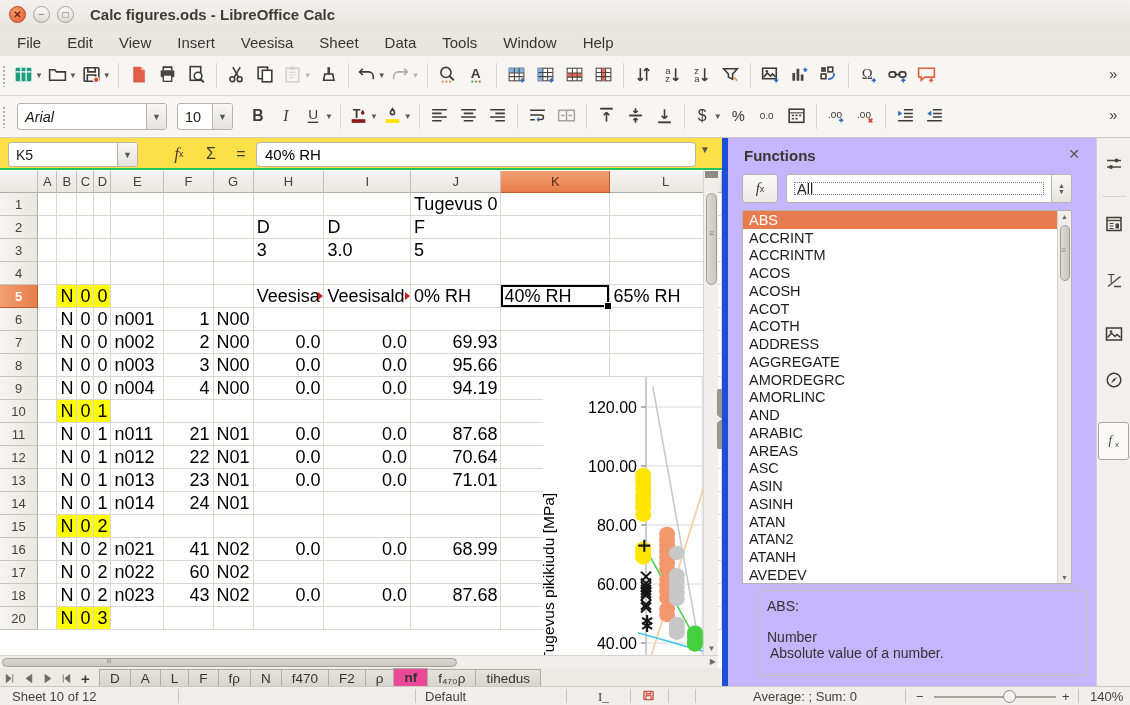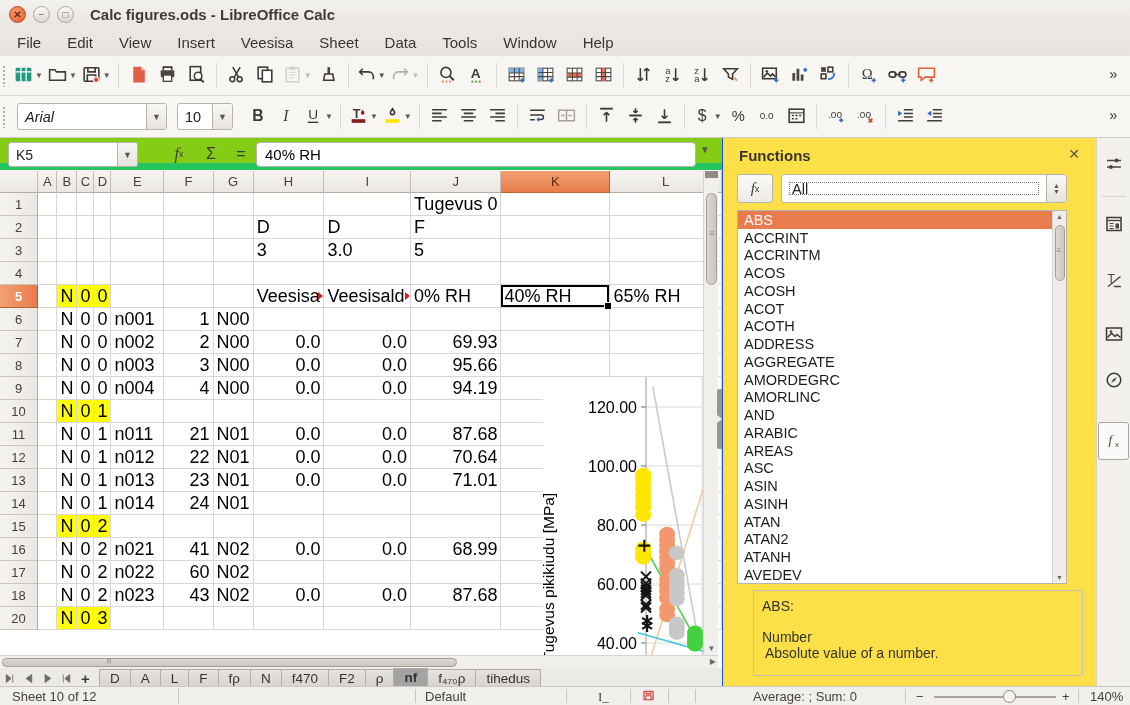--- a/index.html
+++ b/index.html
@@ -23,21 +23,21 @@
 .tb-btn.disabled{opacity:.38}
 .tb-sep{width:1px;height:25px;background:#d9d5cf;margin:0 5px;flex:0 0 auto}
 .dd{font-size:8px;color:#5c5850;margin-left:1px}
 .push{margin-left:auto}
 .combo{height:27px;background:#fff;border:1px solid #b8b3ab;border-radius:3px;display:flex;align-items:center;font-size:14.5px;color:#222;flex:0 0 auto}
 .combo .val{padding:0 7px;flex:1;white-space:nowrap;overflow:hidden}
 .combo .arrowbox{border-left:1px solid #b8b3ab;width:20px;align-self:stretch;display:flex;align-items:center;justify-content:center;color:#5c5850;font-size:9px;background:linear-gradient(#f8f7f5,#e6e3dd);border-radius:0 2px 2px 0}
 #font-name-combo{width:150px;margin-left:6px;font-style:italic}
 #font-size-combo{width:56px;margin-left:10px;margin-right:10px}
 
-#formulabar{position:absolute;left:0;top:138px;width:986px;height:32px;background:#84cc16;border-bottom:7px solid #22c55e;display:block}
+#formulabar{position:absolute;left:0;top:138px;width:986px;height:32px;background:#fde047;border-bottom:2px solid #22c55e;display:block}
 .namebox{position:absolute;left:8px;top:4px;width:130px;height:25px}
 .fmlicon{position:absolute;top:3px;height:26px;width:26px;display:flex;align-items:center;justify-content:center;font-size:16px;color:#3e3a35}
 .fml-input{position:absolute;left:256px;top:4px;width:440px;height:25px;border:1px solid #b8b3ab;border-radius:4px;background:#fff;padding:0 8px;font-size:15px;color:#000;display:flex;align-items:center}
 .fml-dd{position:absolute;left:700px;top:6px;font-size:10px;color:#5c5850}
 
 #grid{position:absolute;left:0;top:170px;width:722px;height:485px;background:#fff;overflow:hidden}
 #grid table{border-collapse:separate;border-spacing:0;table-layout:fixed;position:absolute;left:0;top:1px}
 #grid th,#grid td{white-space:nowrap;font-weight:normal}
 #grid thead th{height:22px;background:linear-gradient(#f6f4f1,#eae7e2);border-right:1px solid #c3bfb8;border-bottom:1px solid #b2aea6;font-size:13px;color:#454139;text-align:center}
 #grid thead th.selcol{background:linear-gradient(#f2a073,#e87c49);border-color:#c05f2e;color:#572b15}
@@ -62,29 +62,29 @@
 #sbhandle::after{content:"";position:absolute;left:0px;top:26px;border-left:5px solid #f1efeb;border-top:4px solid transparent;border-bottom:4px solid transparent}
 #hscroll{position:absolute;left:0;top:655px;width:718px;height:13px;background:#f1efeb;border-top:1px solid #d8d4cd}
 #hscroll .thumb{position:absolute;left:2px;top:2px;width:455px;height:9px;background:linear-gradient(#dcd8d2,#cbc7c0);border:1px solid #a39e96;border-radius:5px}
 #hscroll .thumb::after{content:"≡";position:absolute;left:103px;top:-3px;font-size:9px;color:#8f8a82;transform:rotate(90deg)}
 #hscroll .arr{position:absolute;right:2px;top:1px;font-size:8px;color:#6e6a62}
 
 #tabbar{position:absolute;left:0;top:668px;width:722px;height:18px;background:#eceae5;display:flex;align-items:flex-end}
 .tabnav{width:19px;height:16px;display:flex;align-items:center;justify-content:center;color:#6e6a62}
 .plusbtn{width:19px;height:16px;display:flex;align-items:center;justify-content:center;font-weight:bold;font-size:15px;color:#3c3936;margin-right:4px}
 .sheet-tab{height:17px;padding:0 10px;font-size:13.5px;background:linear-gradient(#e6e3de,#d8d4ce);border:1px solid #b2ada5;border-bottom:none;margin-right:-1px;display:flex;align-items:center;color:#36332e}
-.sheet-tab.active{background:#a3a3a3;font-weight:bold;height:18px;position:relative;z-index:2}
+.sheet-tab.active{background:#ec4899;font-weight:bold;height:18px;position:relative;z-index:2}
 
 #statusbar{position:absolute;left:0;top:686px;width:1130px;height:19px;background:#f1efeb;border-top:1px solid #cdc9c2;font-size:13px;color:#45423c}
 #statusbar .sb{position:absolute;top:2px}
 #statusbar .sbdiv{position:absolute;top:2px;width:1px;height:14px;background:#c9c5be}
 .zoomtrack{position:absolute;left:934px;top:9px;width:122px;height:2px;background:#a9a49c}
 .zoomknob{position:absolute;left:1003px;top:3px;width:13px;height:13px;border-radius:50%;background:#f6f4f1;border:1px solid #8f8a82}
 
-#sidebar{position:absolute;left:722px;top:138px;width:374px;height:548px;background:#fde047;border-left:1px solid #1d4ed8}
+#sidebar{position:absolute;left:722px;top:138px;width:374px;height:548px;background:#c4b5fd;border-left:6px solid #1d4ed8}
 .sb-header{position:absolute;left:16px;top:9px;font-weight:bold;font-size:15px;color:#3a3632}
 .sb-close{position:absolute;right:16px;top:8px;font-size:14px;color:#5c5850}
 .fxbtn{position:absolute;left:14px;top:36px;width:36px;height:29px;border:1px solid #b7b3ad;border-radius:3px;background:linear-gradient(#fbfaf8,#eceae5);display:flex;align-items:center;justify-content:center}
 .cat-combo{position:absolute;left:58px;top:36px;width:286px;height:29px}
 .cat-combo .val{outline:1px dotted #777;outline-offset:-3px;align-self:stretch;display:flex;align-items:center}
 .cat-combo .arrowbox{flex-direction:column;font-size:7px;line-height:6px}
 .fnlist{position:absolute;left:14px;top:72px;width:330px;height:374px;background:#fff;border:1px solid #b7b3ad;overflow:hidden}
 .fn-item{height:17.75px;padding-left:6px;font-size:14.5px;display:flex;align-items:center;color:#1c1c1c}
 .fn-item.selected{background:#e97c4f;color:#fff}
 .fnscroll{position:absolute;right:0;top:0;width:14px;height:100%;background:#efede9;border-left:1px solid #d8d4cd}

